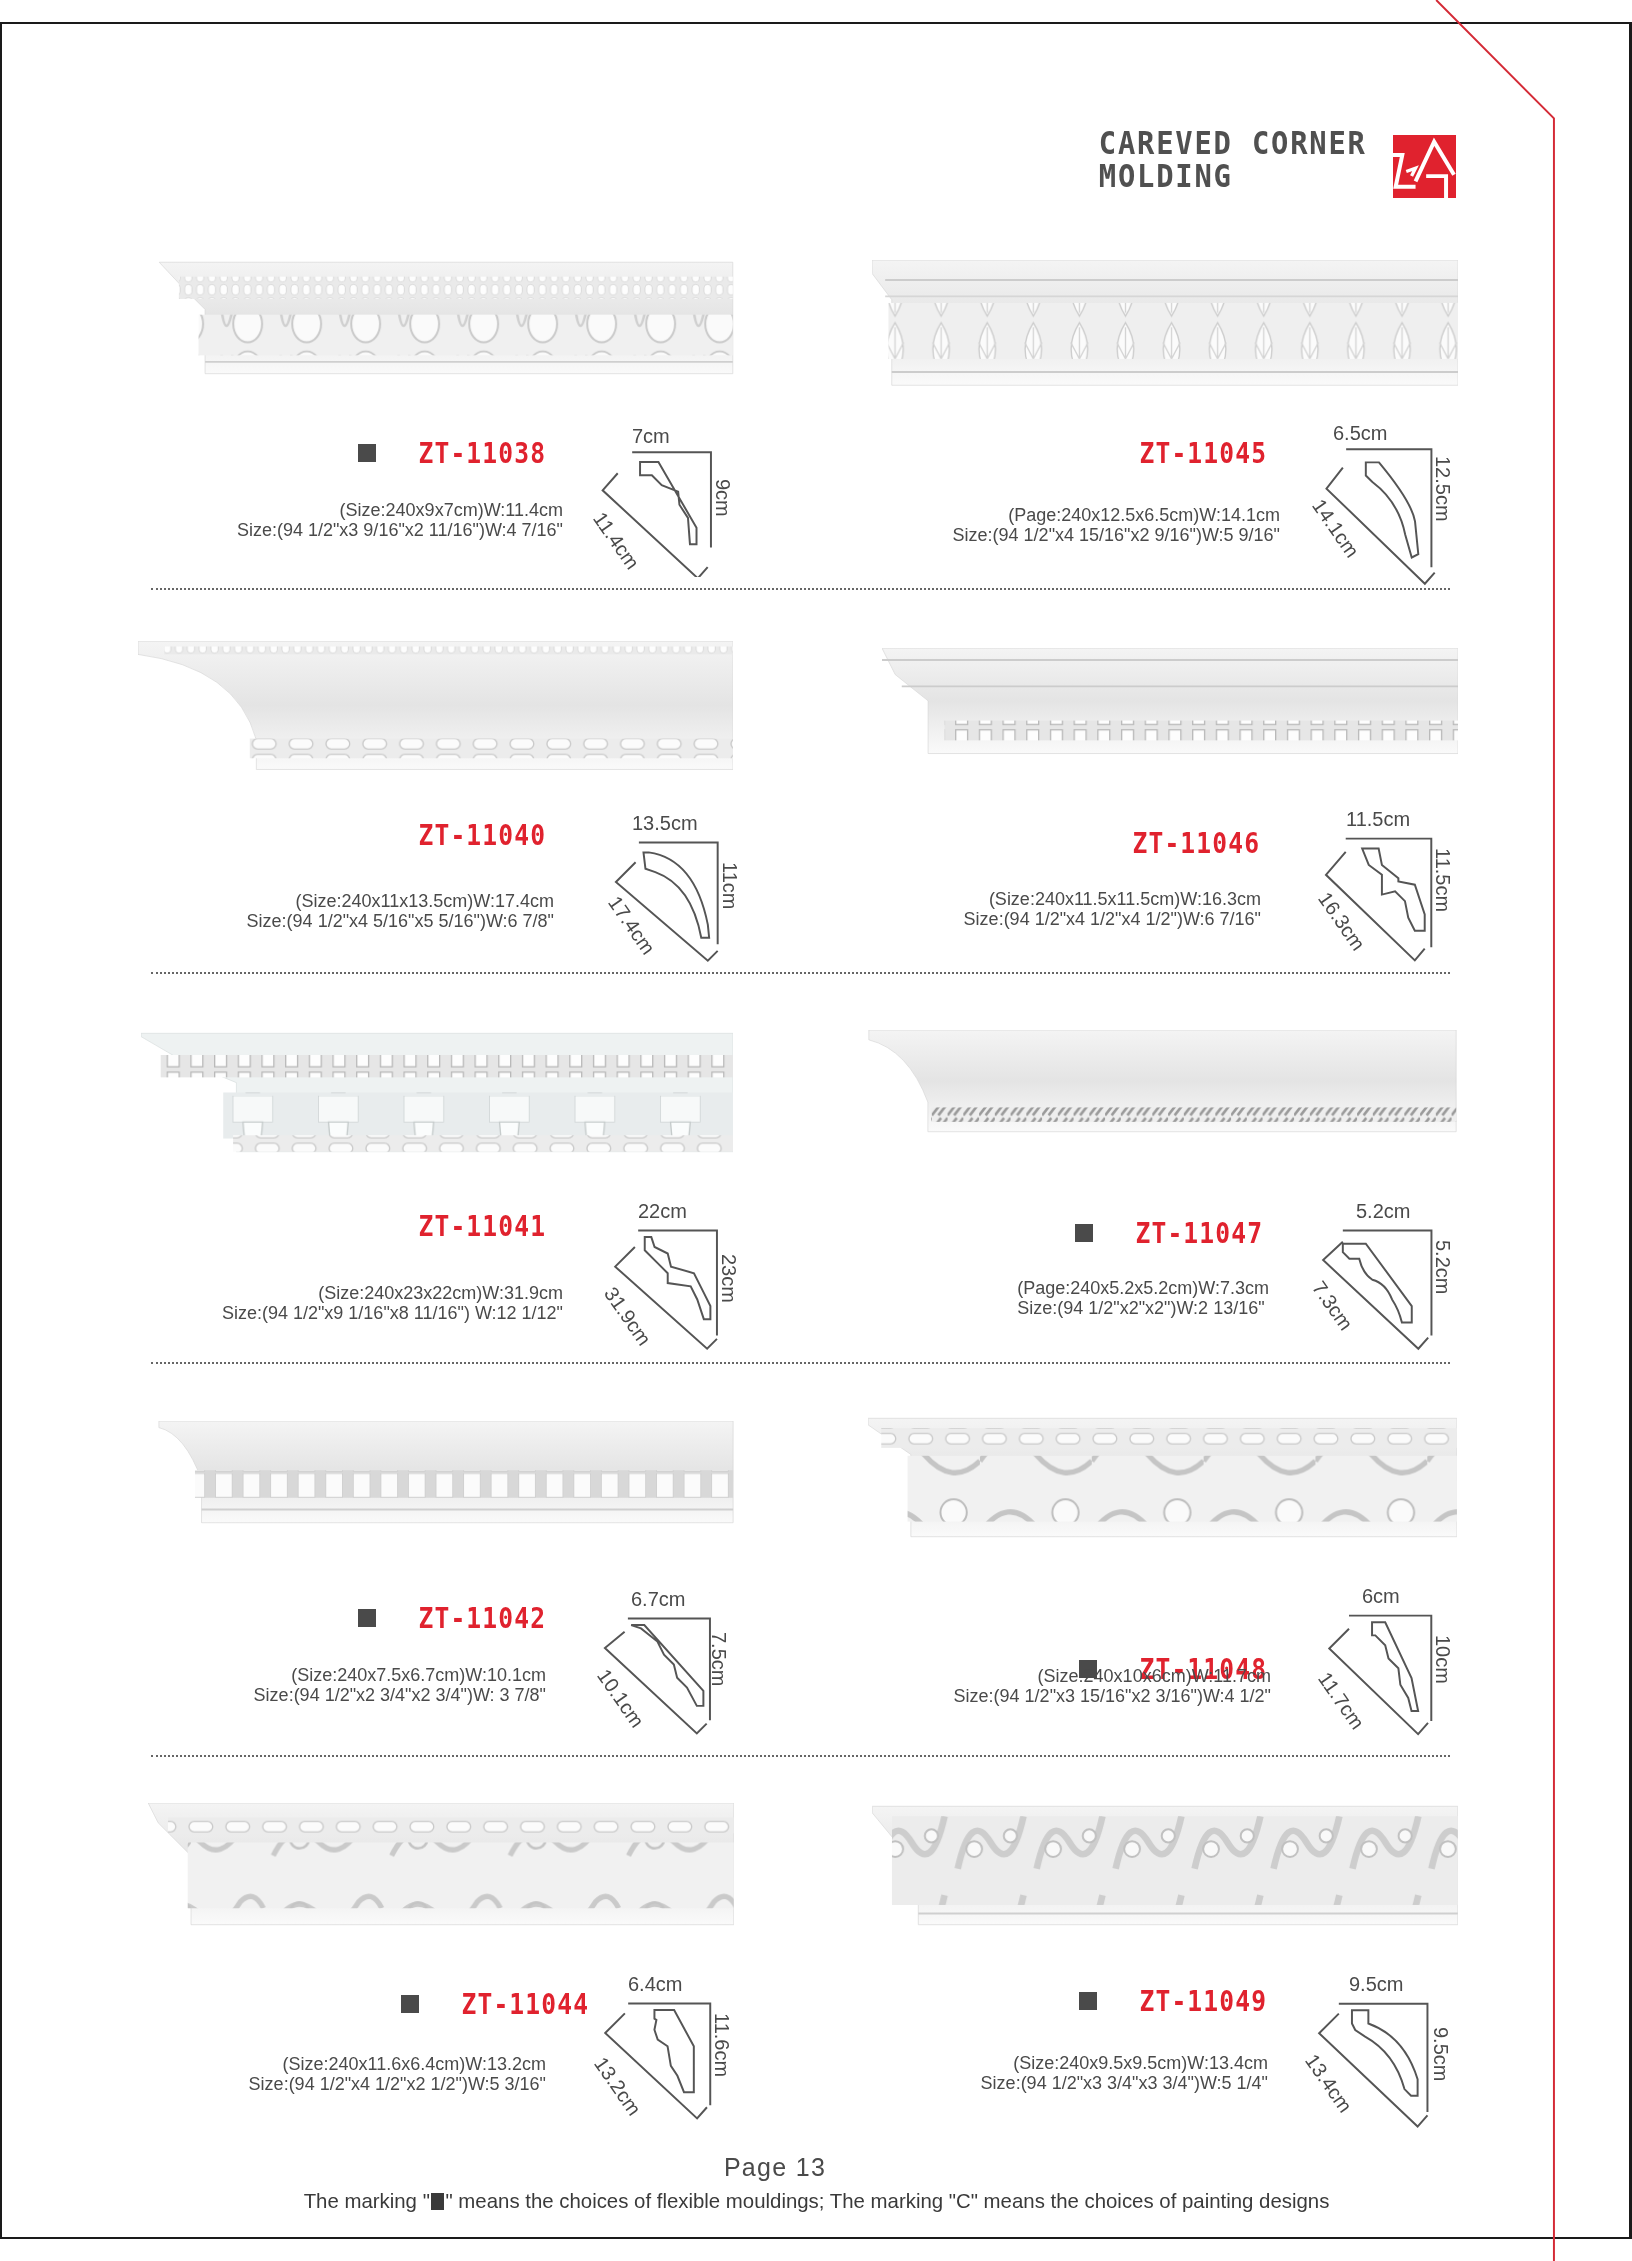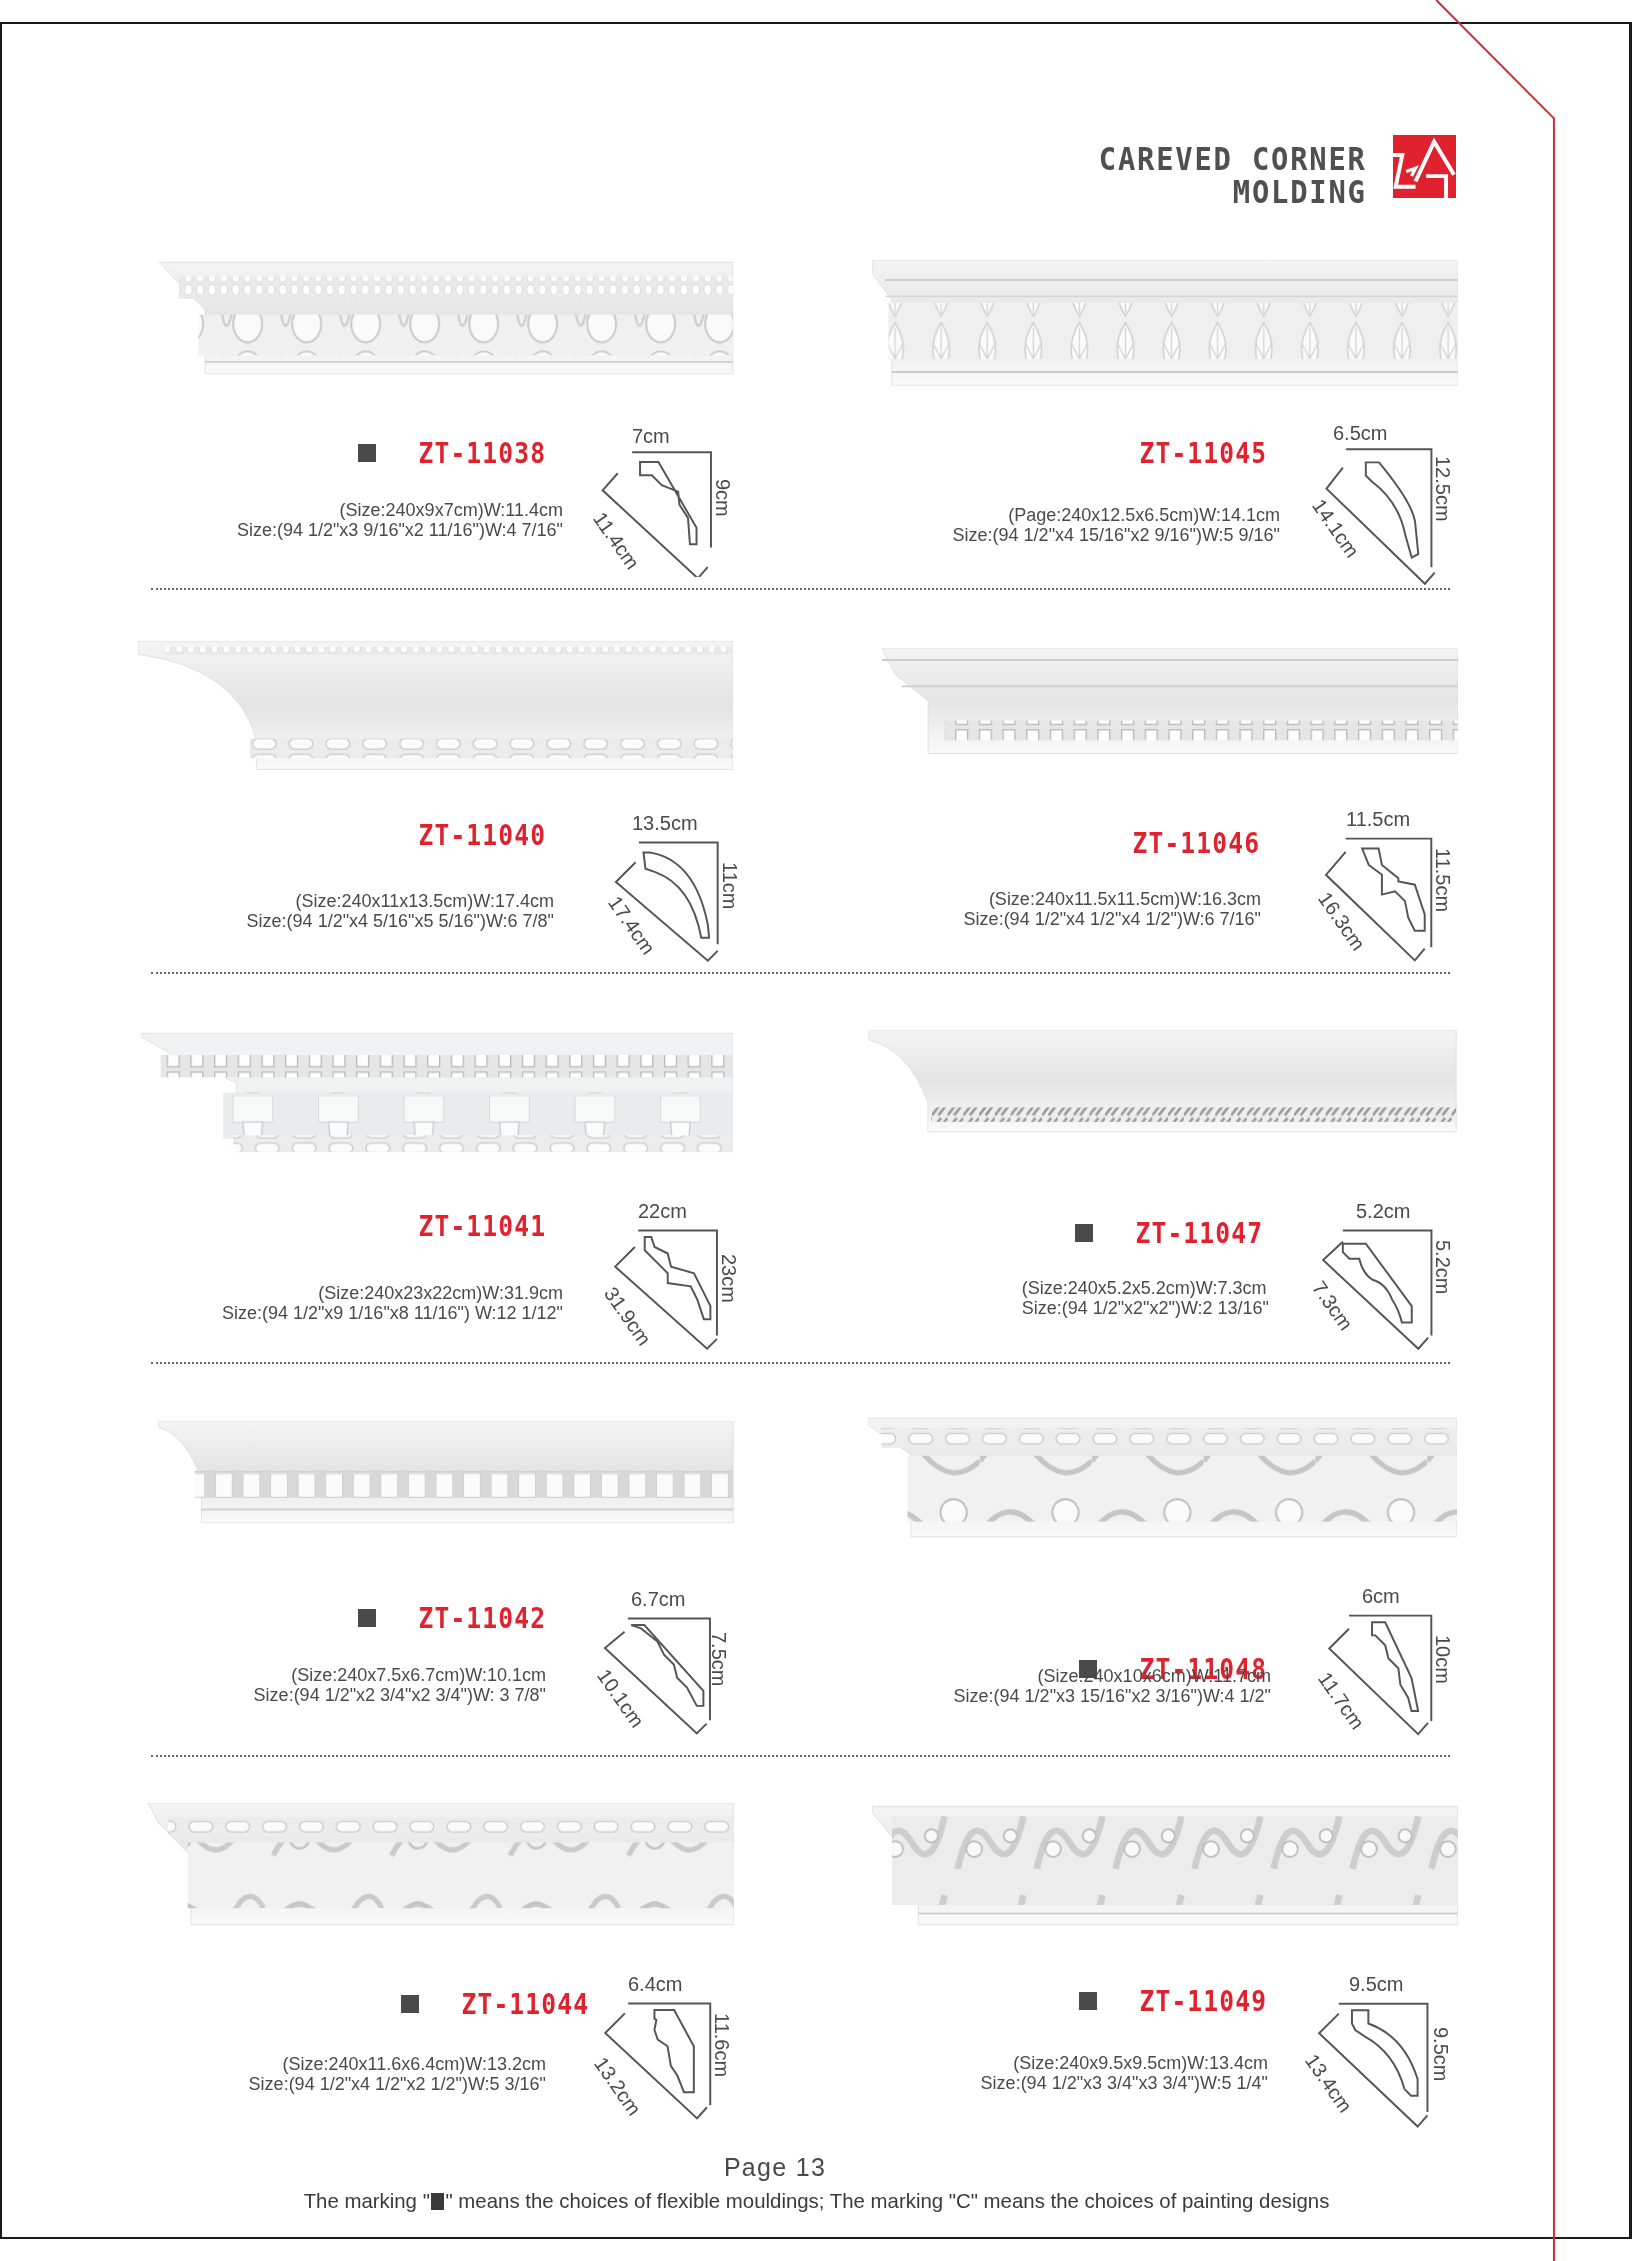--- a/index.html
+++ b/index.html
@@ -1,21 +1,21 @@
 <!DOCTYPE html>
 <html style="font-size:10.5px"><head>
 <meta charset="utf-8">
 <style>
   html, body { margin: 0; padding: 0; background: #ffffff; }
   body { width: 1633px; height: 2261px; position: relative; overflow: hidden;
          font-family: "Liberation Sans", sans-serif; color: #4a4a4a; }
   .frame { position: absolute; left: 0; top: 22.4px; width: 1627px; height: 2213px;
            border: 2.6px solid #1a1a1a; border-right-width: 3.3px; box-sizing: content-box; }
   .red-line { position: absolute; left: 0; top: 0; width: 1633px; height: 2261px; pointer-events: none; }
-  .header { position: absolute; right: 266px; top: 143px; text-align: right; }
+  .header { position: absolute; right: 266px; top: 127px; text-align: left; }
   .header-title { font-family: "DejaVu Sans Mono", monospace; font-weight: bold; font-size: 32px;
                   line-height: 33px; color: #505050; letter-spacing: 2px; transform: scaleX(0.9); transform-origin: right center; }
   .logo { position: absolute; left: 1393px; top: 135px; width: 63px; height: 63px; }
   .molding { position: absolute; }
   .code-row { position: absolute; display: flex; align-items: center; justify-content: flex-start; }
   .flex-mark { width: 18.4px; height: 18.4px; background: #4a4a4a; margin-right: 20px; }
   .code { font-family: "DejaVu Sans Mono", monospace; font-weight: bold; font-size: 29px; color: #e0222e;
           letter-spacing: 1.3px; transform: scaleX(0.85); transform-origin: right center; }
   .size { position: absolute; text-align: right; font-size: 18px; line-height: 20px; color: #4a4a4a; white-space: nowrap; }
   .profile { position: absolute; width: 132px; height: 145px; }
@@ -268,21 +268,21 @@
   <div class="dim dim-top" style="left:36px">22cm</div>
   <div class="dim dim-right" style="left:138px;top:53px">23cm</div>
   <div class="dim dim-diag" style="left:16.4px;top:82px">31.9cm</div>
 </div>
 
 <div class="code-row" style="right:370px;top:1216px">
   <div class="flex-mark"></div>
   <div class="code">ZT-11047</div>
 </div>
 <div class="size" style="right:364px;top:1278px;text-align:left">
-  <div>(Size:240x5.2x5.2cm)W:7.3cm</div>
+  <div>(Page:240x5.2x5.2cm)W:7.3cm</div>
   <div>Size:(94 1/2"x2"x2")W:2 13/16"</div>
 </div>
 <div class="profile" style="left:1313px;top:1201px">
   <svg width="145" height="151" viewBox="0 0 220 230">
     <polyline points="45,45 180,45 180,205" fill="none" stroke="#555" stroke-width="3"></polyline>
     <polyline points="45,62 15,90 160,225 175,208" fill="none" stroke="#555" stroke-width="3"></polyline>
     <path d="M45,65 L80,65 L150,160 L150,185 L135,185 Q130,165 120,150 Q110,125 90,120 Q75,110 70,88 L55,88 L45,78Z" fill="none" stroke="#555" stroke-width="3"></path>
   </svg>
   <div class="dim dim-top" style="left:43px">5.2cm</div>
   <div class="dim dim-right" style="left:141px;top:39px">5.2cm</div>

